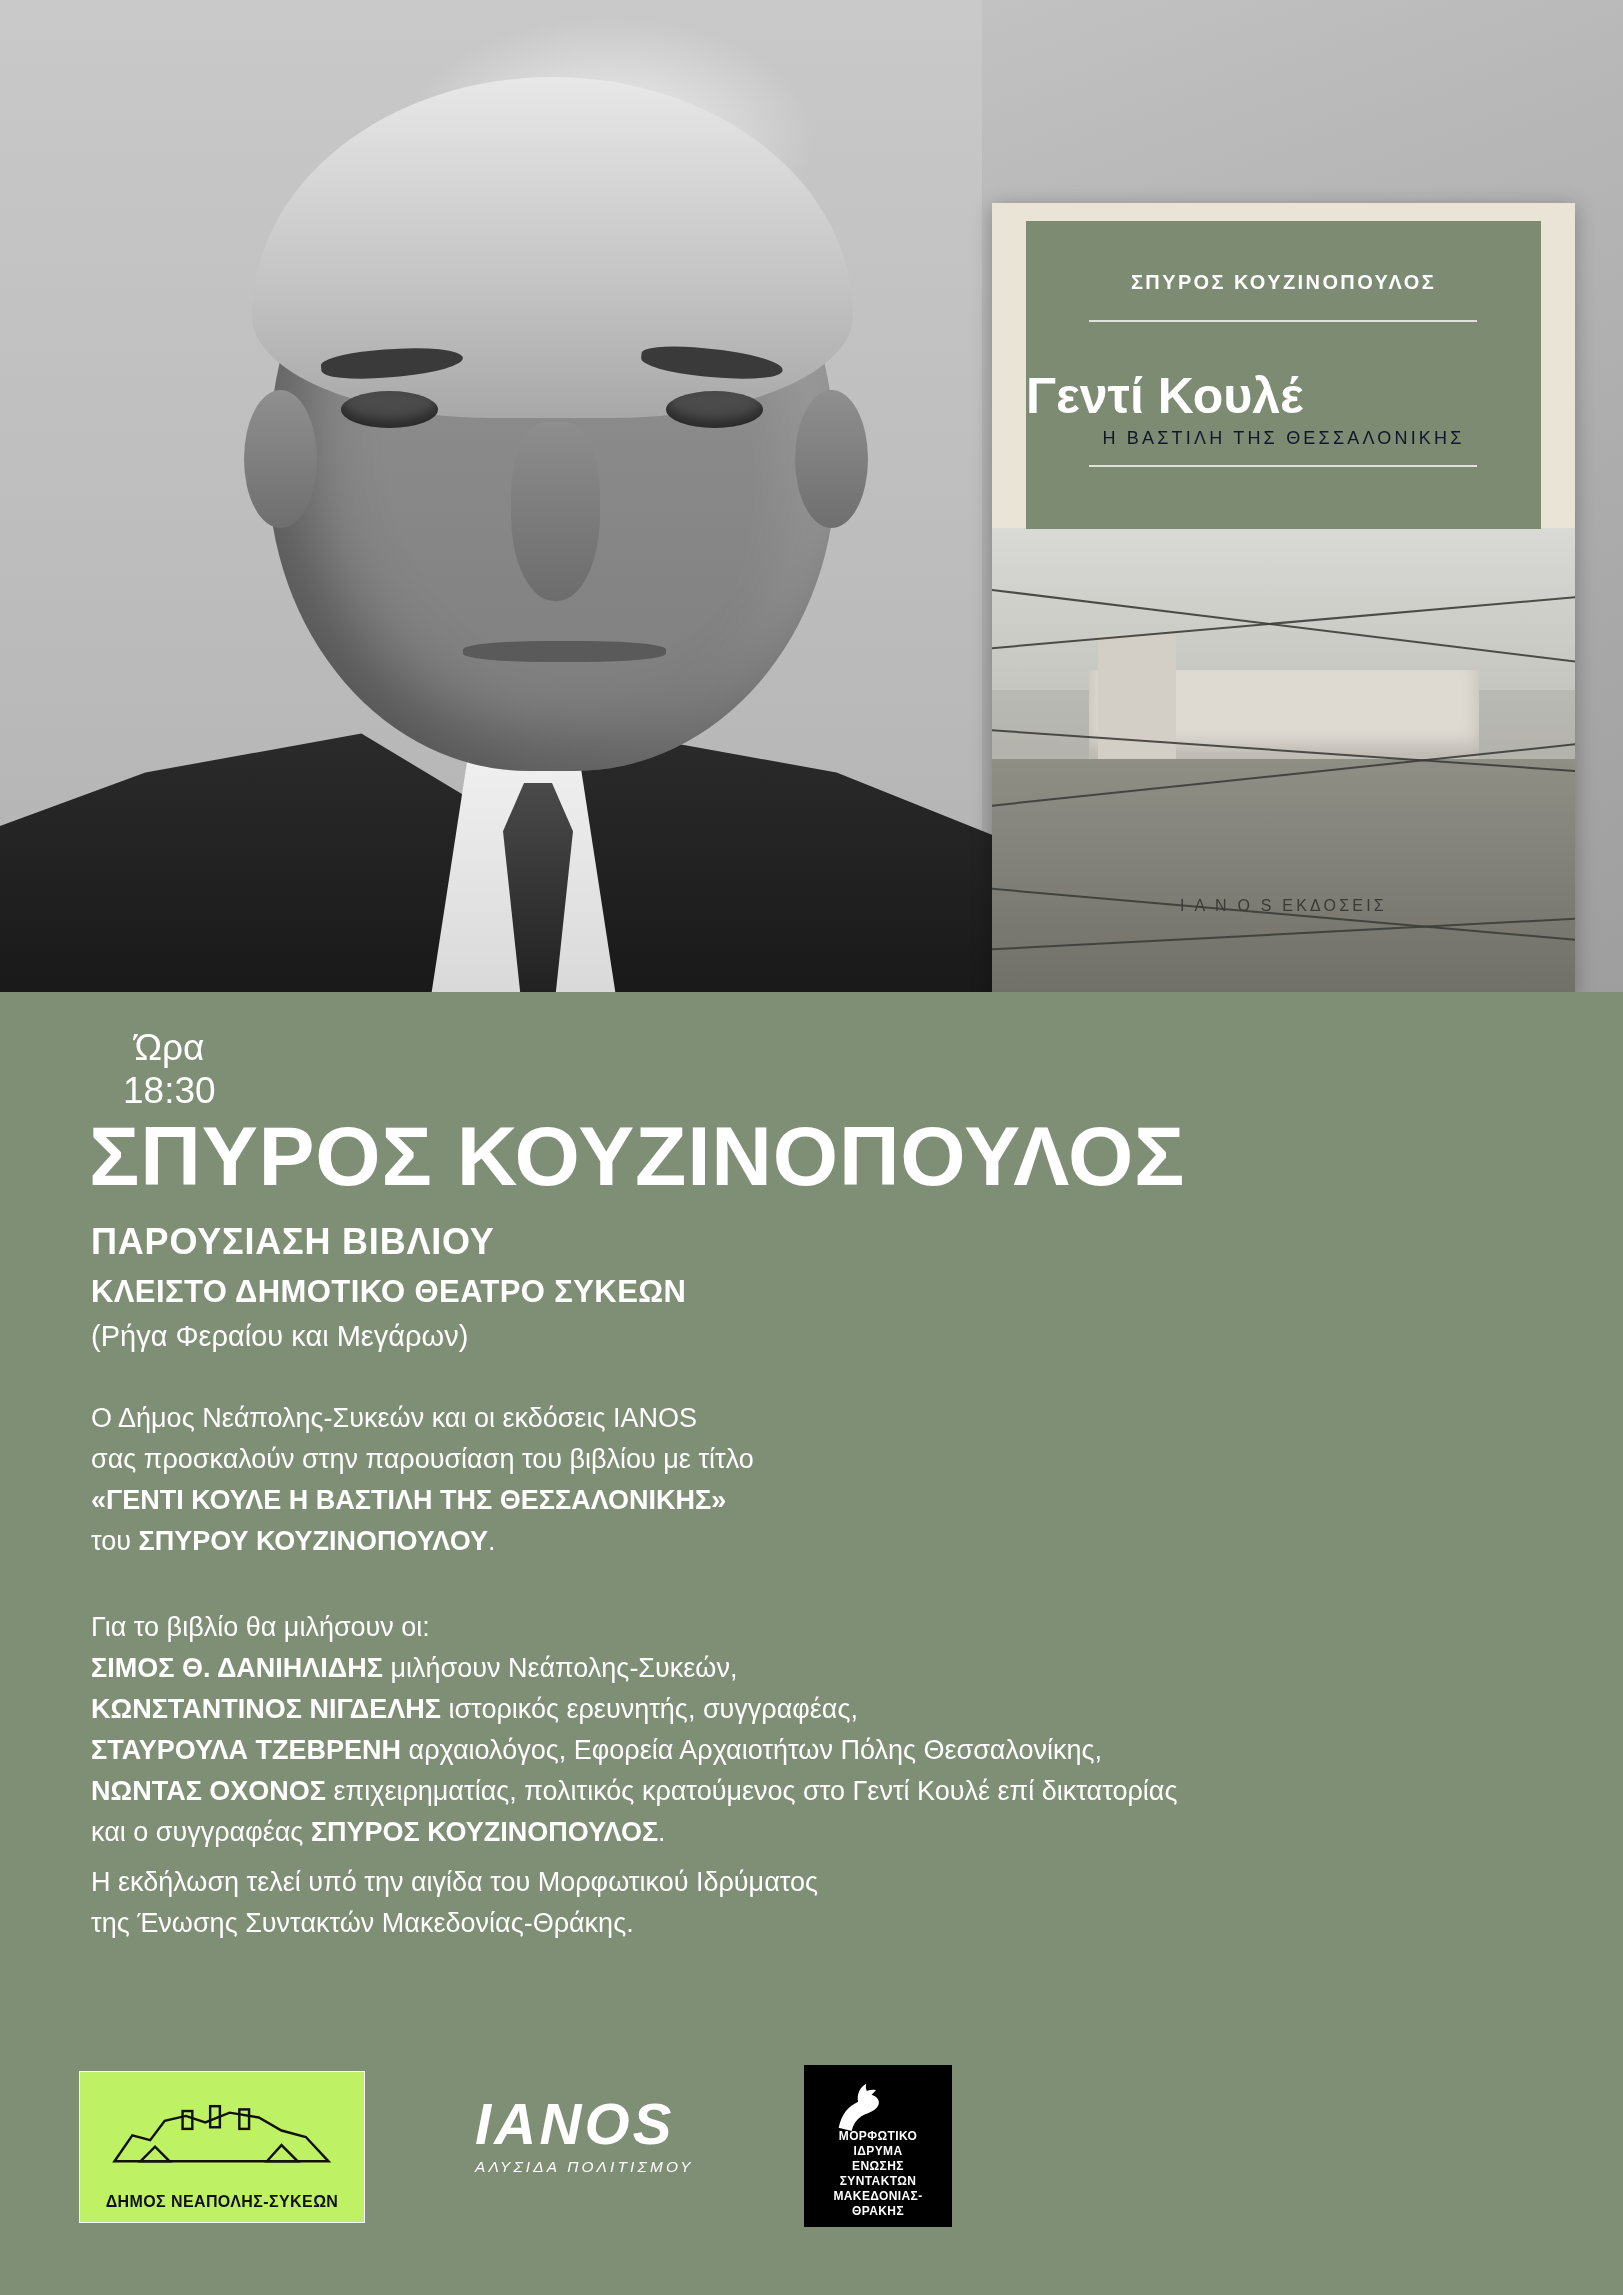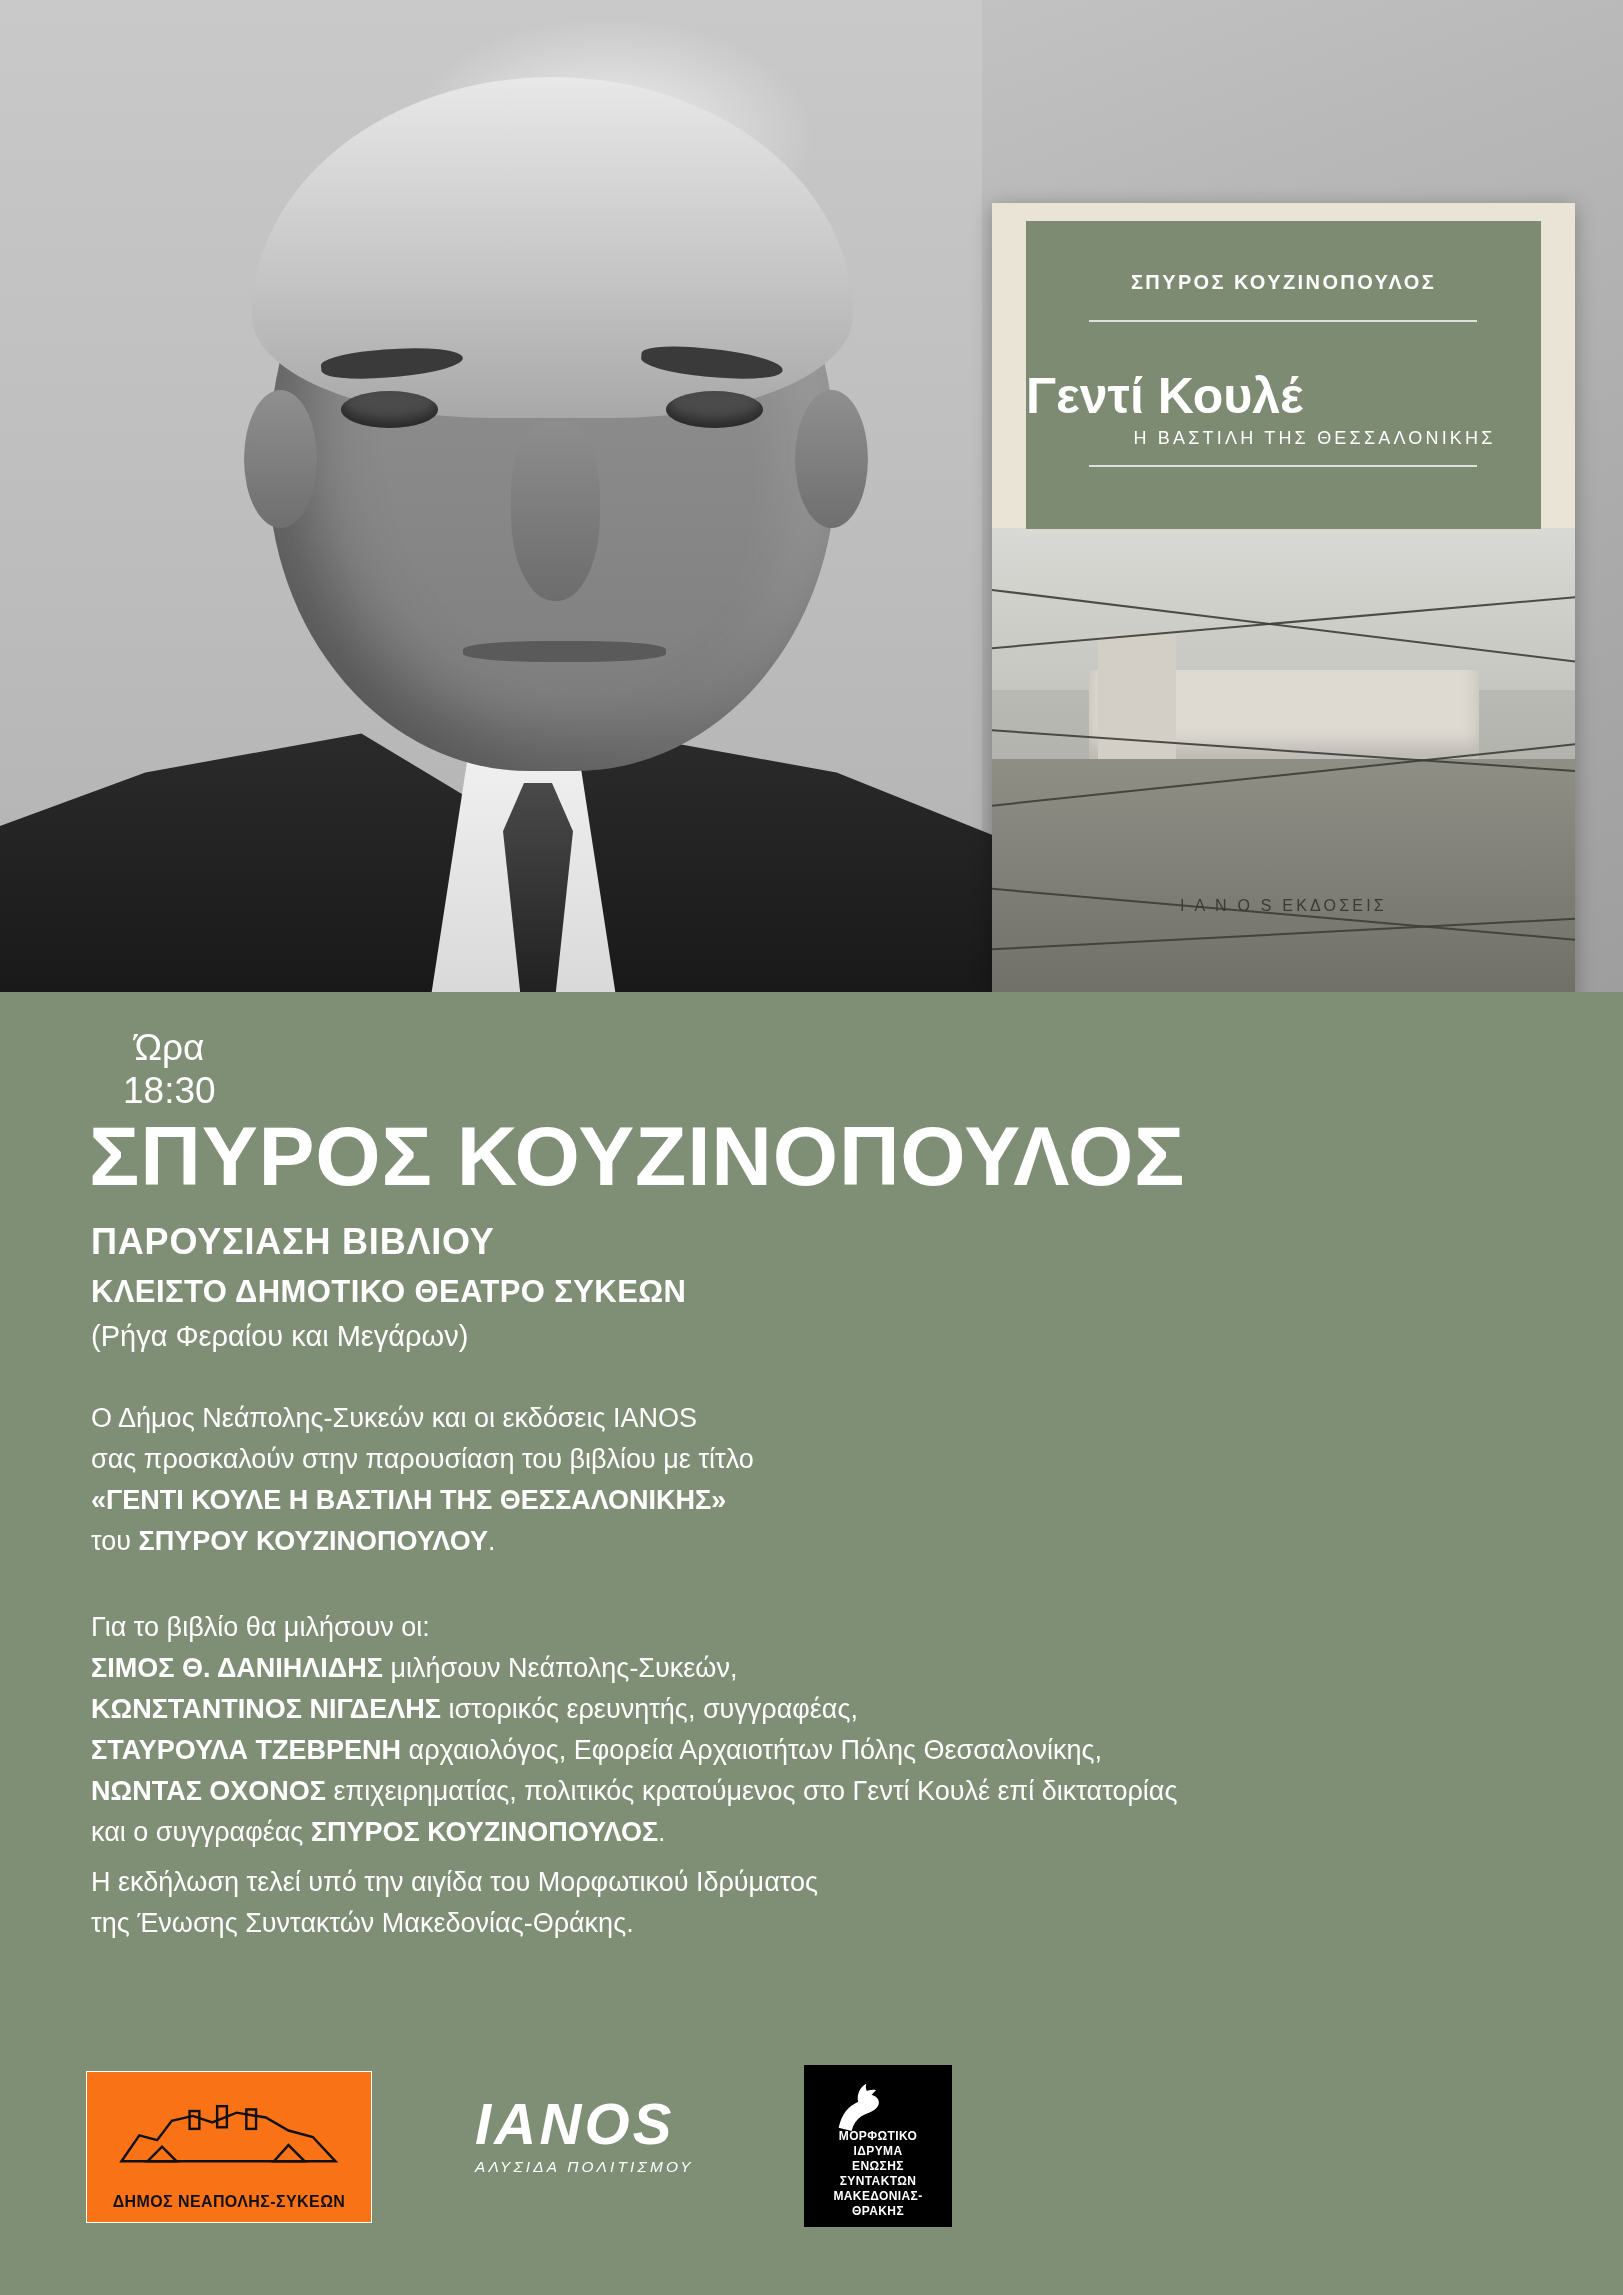--- a/index.html
+++ b/index.html
@@ -239,24 +239,23 @@
     text-align: left;
     color: #ffffff;
     font-size: 50px;
     font-weight: bold;
   }
   .book-subtitle {
     position: absolute;
     top: 207px;
     width: 100%;
     text-align: center;
-    color: #ffffff;
+    color: #0f172a;
     font-size: 18px;
     letter-spacing: 3.2px;
-    margin-left: 31px;
   }
   .book-publisher {
     position: absolute;
     left: 0;
     top: 694px;
     width: 100%;
     text-align: center;
     color: #3a3a36;
     font-size: 16px;
     letter-spacing: 3.2px;
@@ -346,25 +345,25 @@
   
   .logos {
     position: absolute;
     left: 0;
     top: 1071px;
     width: 1623px;
     height: 187px;
   }
   .logo-muni {
     position: absolute;
-    left: 86px;
+    left: 79px;
     top: 8px;
     width: 284px;
     height: 150px;
-    background: #f97316;
+    background: #bef264;
     border: 1.6px solid #ffffff;
   }
   .logo-muni .hill {
     position: absolute;
     left: 28px;
     top: 21px;
     width: 227px;
     height: 75px;
   }
   .logo-muni .muni-text {

